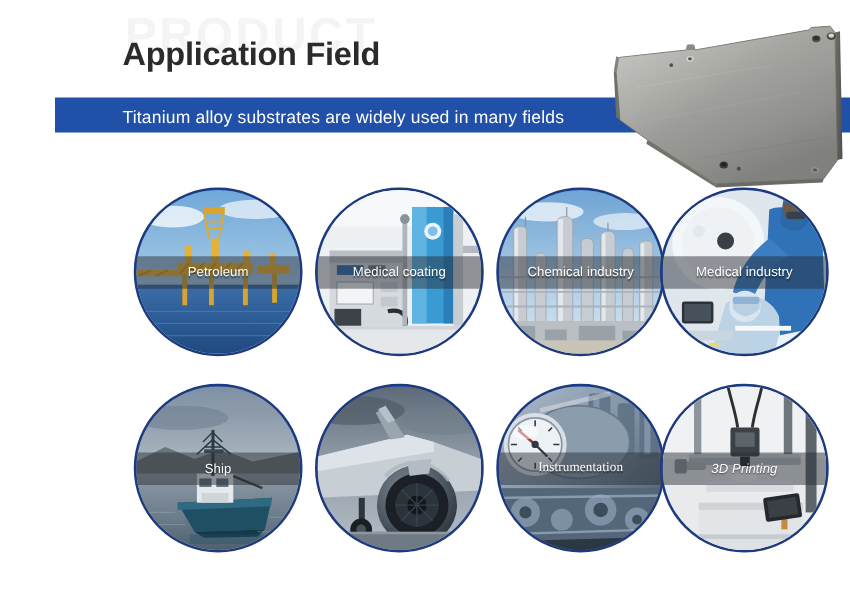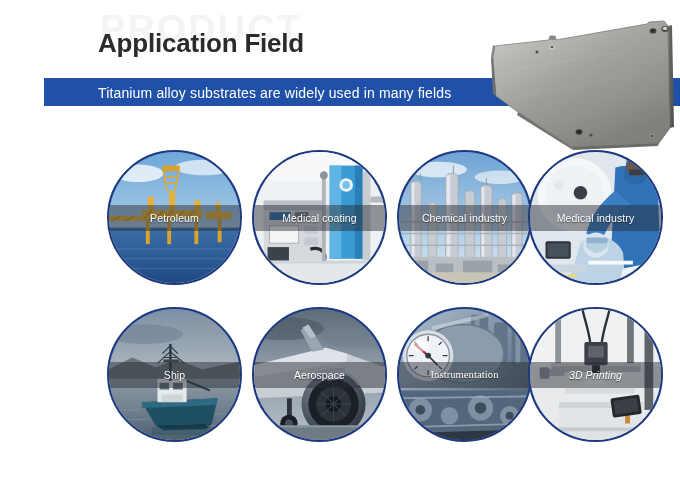--- a/index.html
+++ b/index.html
@@ -455,23 +455,20 @@
 
           <path d="M74,62 L94,60 L92,72 L76,74 Z" fill="#b3bcc4"></path>
 
           <rect x="34" y="92" width="5" height="22" fill="#2e353c"></rect>
           <circle cx="36" cy="118" r="9" fill="#1a1f24"></circle>
           <circle cx="36" cy="118" r="4" fill="#49525a"></circle>
 
           <rect y="120" width="135" height="15" fill="#6f7a84"></rect>
           <rect y="120" width="135" height="2" fill="#8c97a0"></rect>
         </svg>
-        <div class="label-band">
-          <span class="label-text">Aerospace</span>
-        </div>
       </div>
     </div>
 
     <div class="cell" style="left:290px; top:157px;font-family:Liberation Serif, serif;">
       <div class="circle">
         <svg class="photo" viewBox="0 0 135 135" preserveAspectRatio="xMidYMid slice">
           <defs>
             <linearGradient id="ind7" x1="0" y1="0" x2="1" y2="1">
               <stop offset="0%" stop-color="#aebdcc"></stop>
                 <stop offset="50%" stop-color="#7e90a4"></stop>

